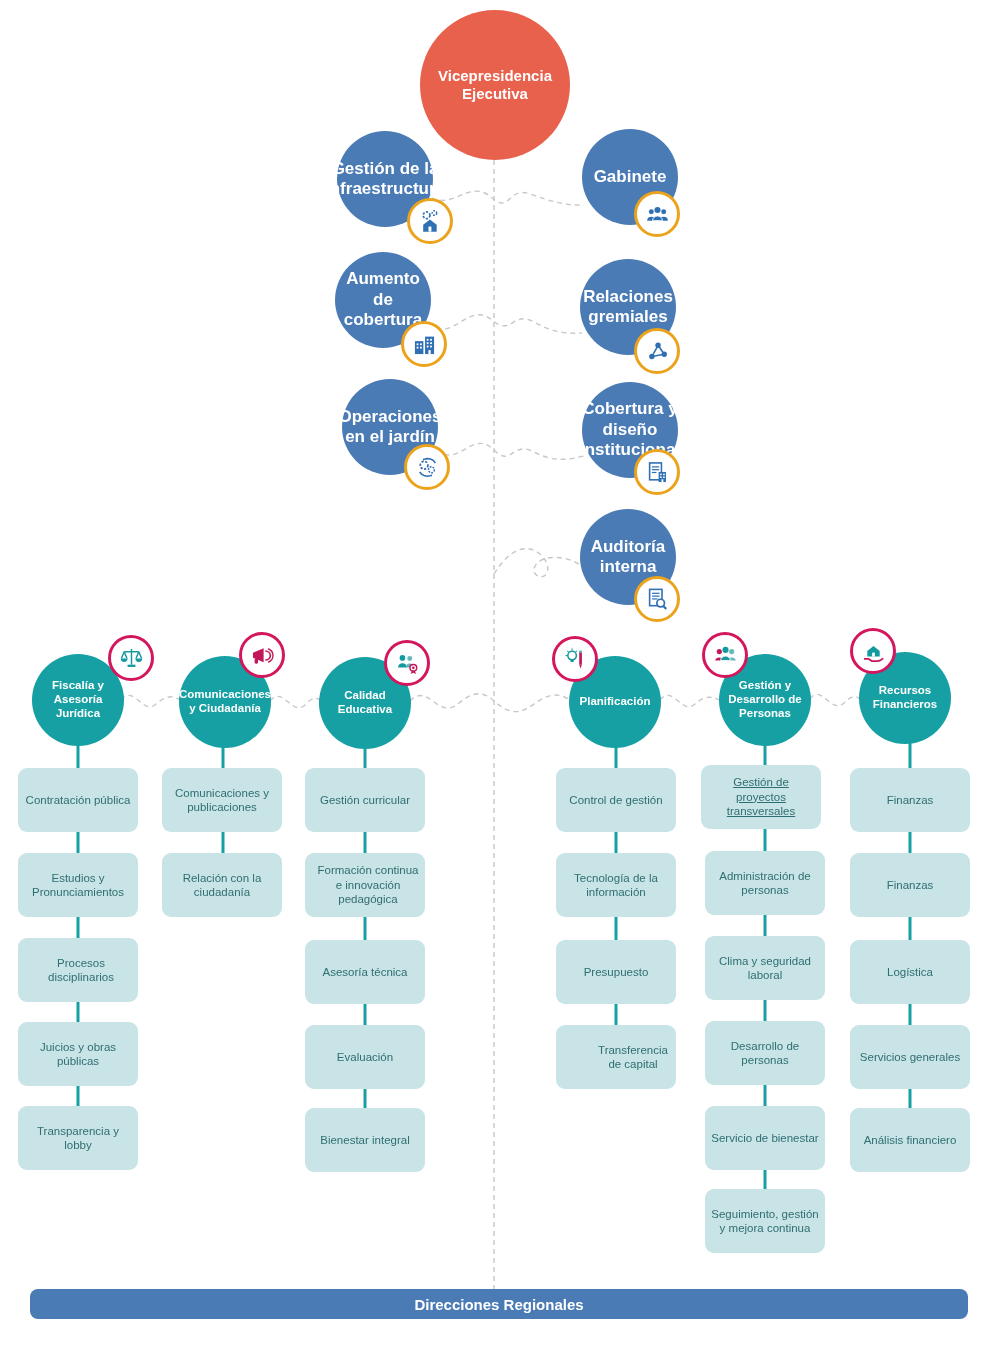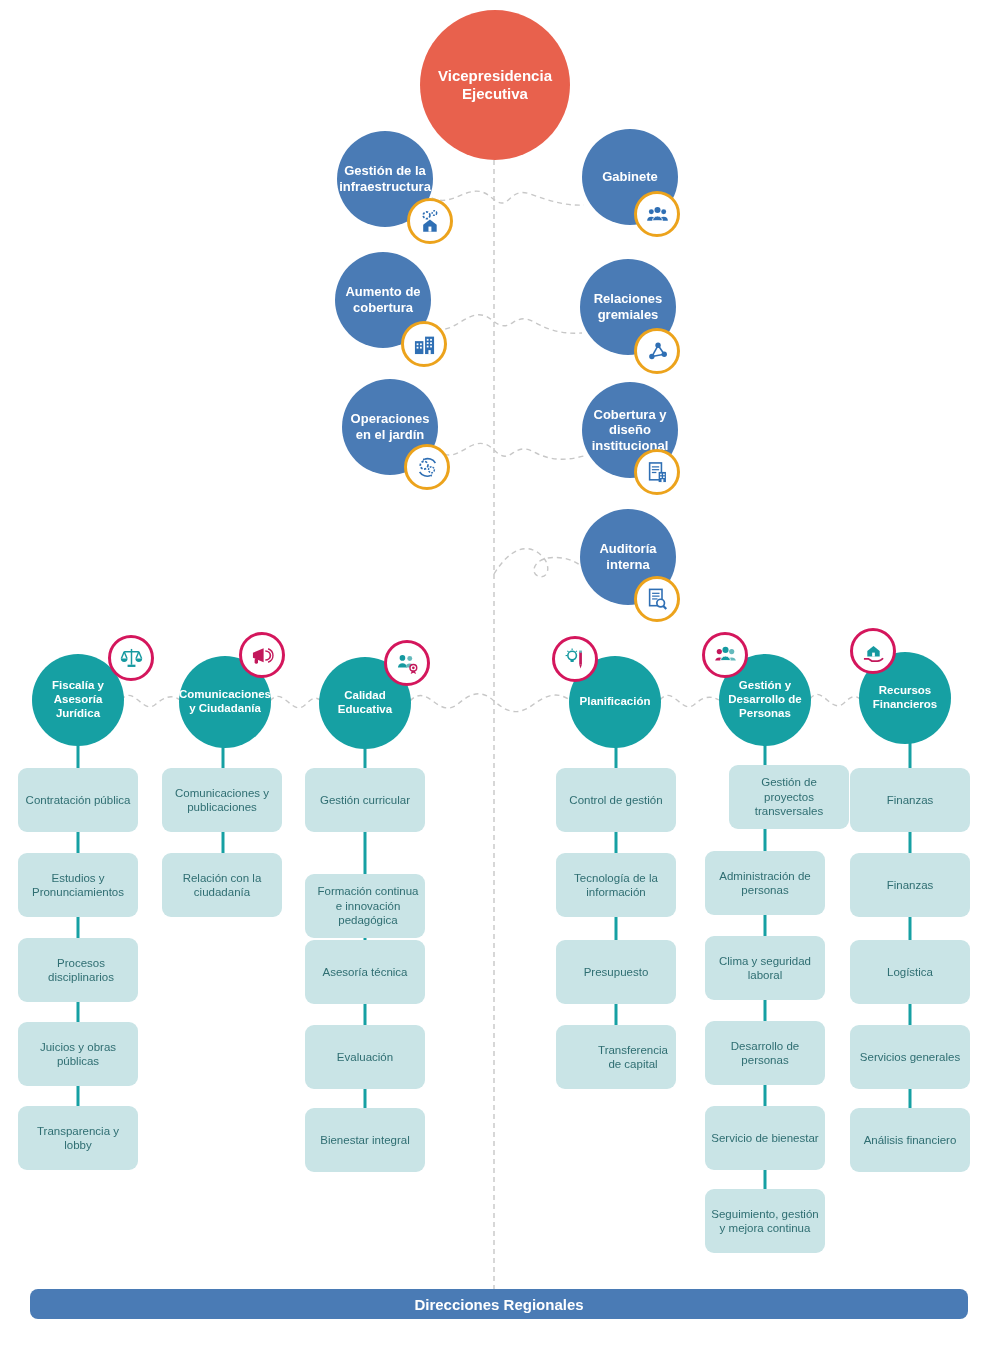--- a/index.html
+++ b/index.html
@@ -4,21 +4,21 @@
 <style>
   * { margin:0; padding:0; box-sizing:border-box; }
   body { background:#ffffff; font-family:"Liberation Sans", sans-serif; }
   .canvas { position:relative; width:1000px; height:1366px; background:#ffffff; overflow:hidden; }
   .wires { position:absolute; left:0; top:0; z-index:1; }
   .dashed path { fill:none; stroke:#C7C7C7; stroke-width:1.4; stroke-dasharray:5 4; }
   .solid  path { fill:none; stroke:#16A0A3; stroke-width:3; }
   .circle { position:absolute; border-radius:50%; display:flex; align-items:center; justify-content:center;
             text-align:center; color:#fff; font-weight:bold; z-index:2; line-height:1.2; }
   .root { width:150px; height:150px; background:#E8614D; font-size:15px; padding:16px; }
-  .blue { width:96px;  height:96px;  background:#4A7BB5; font-size:13px; padding:8px;align-items:center; }
+  .blue { width:96px;  height:96px;  background:#4A7BB5; font-size:17px; padding:8px;align-items:center; }
   .teal { width:92px;  height:92px;  background:#16A0A3; font-size:11.5px; padding:7px; }
   .badge { position:absolute; width:46px; height:46px; border-radius:50%; background:#fff;
            display:flex; align-items:center; justify-content:center; z-index:3; }
   .badge.orange { border:3px solid #ECA31C; }
   .badge.pink   { border:3px solid #D4165C; }
   .badge svg { width:27px; height:27px; }
   .box { position:absolute; width:120px; min-height:64px; background:#C9E4E6; border-radius:9px;
          display:flex; align-items:center; justify-content:center; text-align:center;
          color:#2F6E72; font-size:11.5px; line-height:1.25; padding:7px 6px; z-index:2; }
   .footer-bar { position:absolute; left:30px; top:1289px; width:938px; height:30px; background:#4A7BB5;
@@ -283,21 +283,21 @@
   <div class="box" style="left:18px; top:1106px;">
     <span>Transparencia y lobby</span>
   </div>
   <div class="box" style="left:162px; top:853px;">
     <span>Relación con la ciudadanía</span>
   </div>
 
   <div class="box" style="left:305px; top:768px;">
     <span>Gestión curricular</span>
   </div>
-  <div class="box" style="left:305px; top:874px;padding-left:12px;">
+  <div class="box" style="left:305px; top:853px;padding-left:12px;">
     <span>Formación continua e innovación pedagógica</span>
   </div>
   <div class="box" style="left:305px; top:940px;">
     <span>Asesoría técnica</span>
   </div>
   <div class="box" style="left:305px; top:1025px;">
     <span>Evaluación</span>
   </div>
   <div class="box" style="left:305px; top:1108px;">
     <span>Bienestar integral</span>
@@ -309,21 +309,21 @@
   <div class="box" style="left:556px; top:853px;">
     <span>Tecnología de la información</span>
   </div>
   <div class="box" style="left:556px; top:940px;">
     <span>Presupuesto</span>
   </div>
   <div class="box" style="left:556px; top:1025px;padding-left:40px;">
     <span>Transferencia de capital</span>
   </div>
 
-  <div class="box" style="left:729px; top:765px;">
+  <div class="box" style="left:701px; top:765px;text-decoration:underline;">
     <span>Gestión de proyectos transversales</span>
   </div>
   <div class="box" style="left:705px; top:851px;">
     <span>Administración de personas</span>
   </div>
   <div class="box" style="left:705px; top:936px;">
     <span>Clima y seguridad laboral</span>
   </div>
   <div class="box" style="left:705px; top:1021px;">
     <span>Desarrollo de personas</span>

